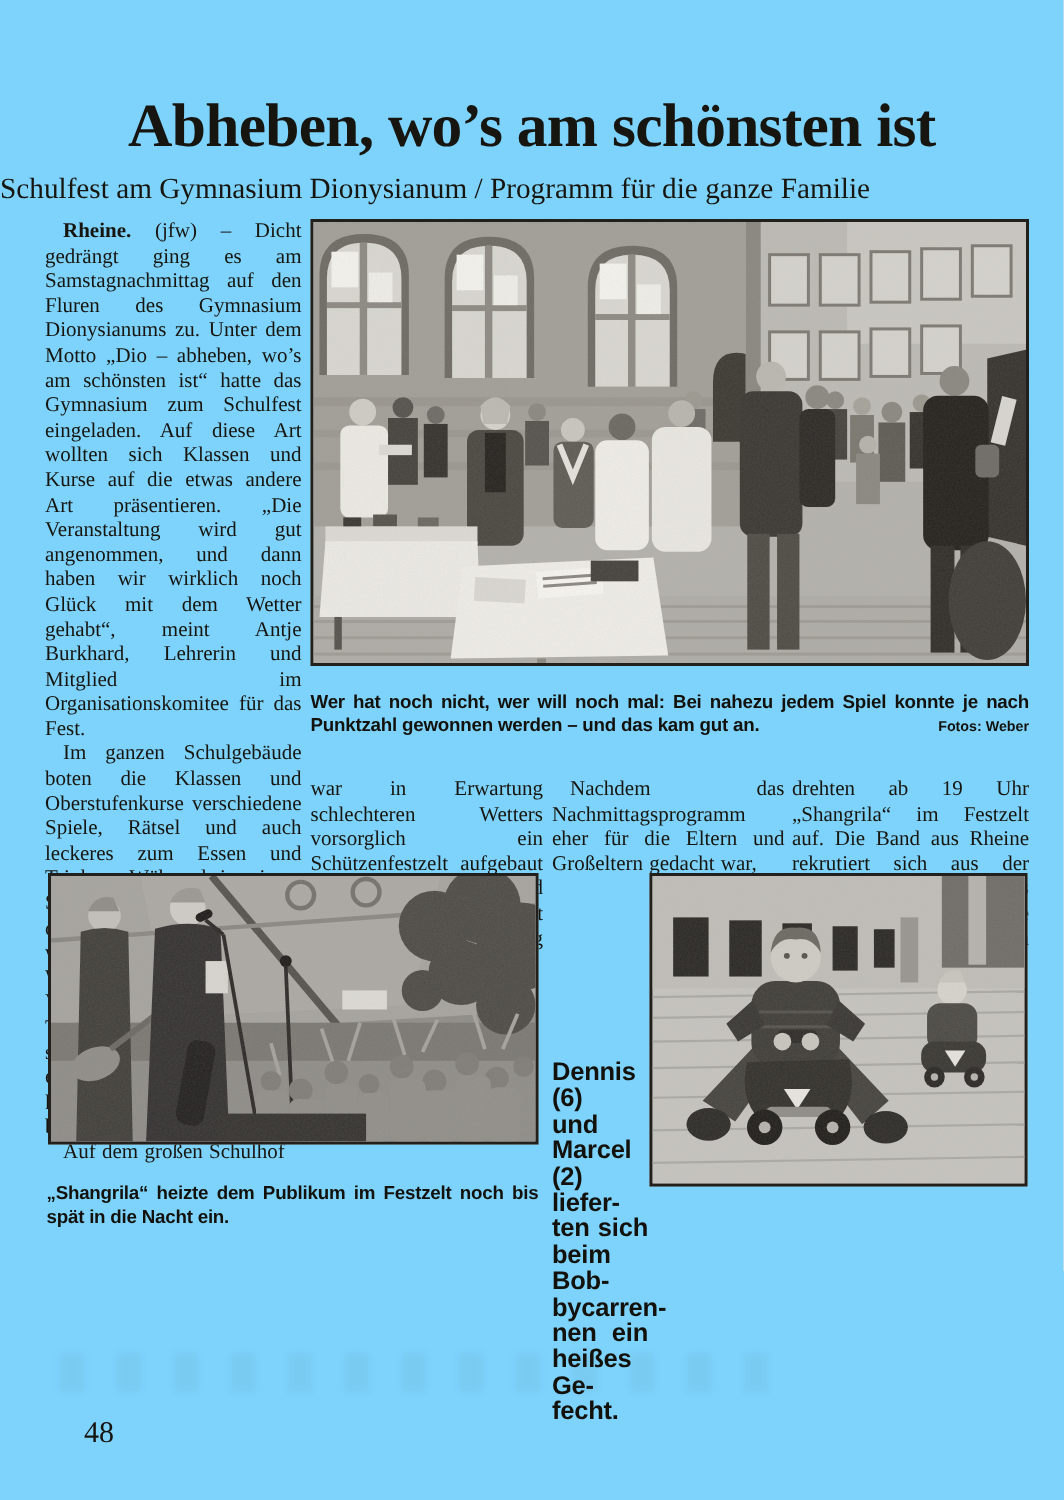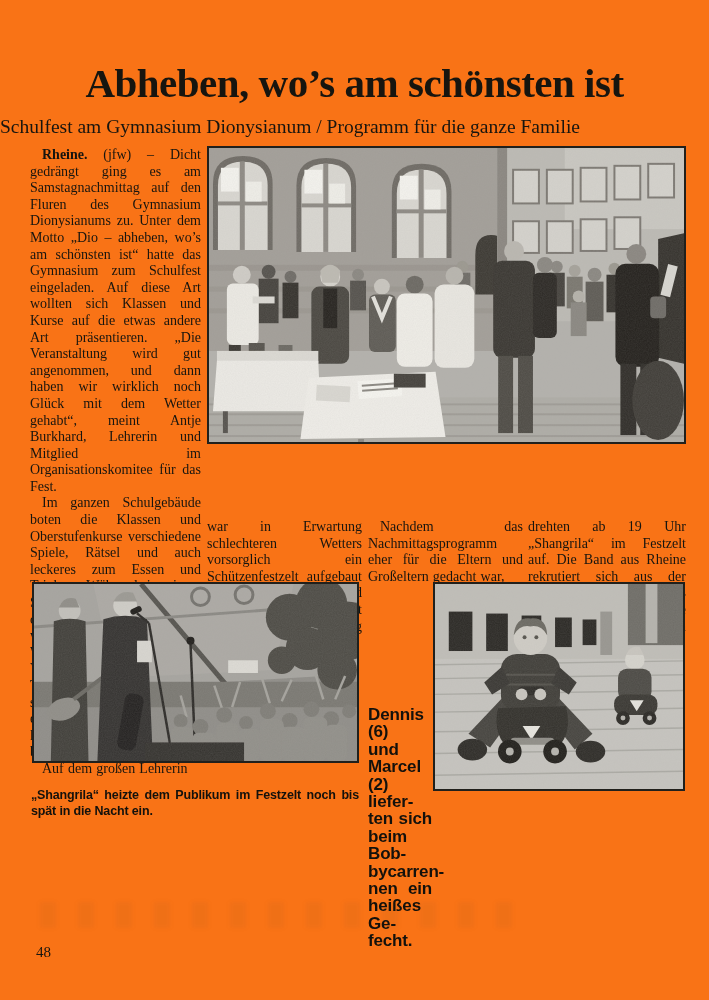--- a/index.html
+++ b/index.html
@@ -1,18 +1,18 @@
 <!DOCTYPE html>
 <html lang="de"><head>
 <meta charset="utf-8">
 <style>
   html,body { margin:0; padding:0; background:#e8e6e2; }
   .page {
     position:relative; width:709px; height:1000px; margin:0 auto;
-    background:#f97316; overflow:hidden; color:#17150f;
+    background:#7dd3fc; overflow:hidden; color:#17150f;
     font-family:"Liberation Serif","DejaVu Serif",serif;
   }
   .headline {
     position:absolute; left:0; right:0; top:62px; margin:0;
     text-align:center; font-weight:700; font-size:41px; line-height:1.05;
     letter-spacing:-0.5px; font-family:"Liberation Serif","DejaVu Serif",serif;
   }
   .subhead {
     position:absolute; left:0; right:0; top:116px; margin:0;
     text-align:left; font-weight:400; font-size:19.5px;
@@ -46,39 +46,39 @@
     white-space:pre-line; text-align:justify; text-align-last:justify;
   }
   .credit {
     position:absolute; right:0; top:16px; font-size:9.5px; letter-spacing:0;
     font-weight:700;
   }
   .date-stamp {
     position:absolute; left:207px; top:474px; width:482px; text-align:right;
     font-size:20px; line-height:1.1; font-weight:400;
   }
-  .page-number { position:absolute; left:36px; top:944px; font-size:15px; }
+  .page-number { position:absolute; left:56px; top:944px; font-size:20px; }
   .scan-smudge {
     position:absolute; left:40px; top:902px; width:480px; height:26px;
     background:repeating-linear-gradient(90deg, rgba(60,58,52,0.05) 0 16px, rgba(0,0,0,0) 16px 38px);
     filter:blur(2px); pointer-events:none;
   }
 </style>
 </head>
 <body>
 
 <div class="page">
 
   <h1 class="headline">Abheben, wo’s am schönsten ist</h1>
   <h2 class="subhead">Schulfest am Gymnasium Dionysianum / Programm für die ganze Familie</h2>
 
   <div class="bodycol col-left">
     <p class="ind"><span class="lead">Rheine.</span><span> (jfw) – Dicht gedrängt ging es am Samstagnachmittag auf den Fluren des Gymnasium Dionysianums zu. Unter dem Motto „Dio – abheben, wo’s am schönsten ist“ hatte das Gymnasium zum Schulfest eingeladen. Auf diese Art wollten sich Klassen und Kurse auf die etwas andere Art präsentieren. „Die Veranstaltung wird gut angenommen, und dann haben wir wirklich noch Glück mit dem Wetter gehabt“, meint Antje Burkhard, Lehrerin und Mitglied im Organisationskomitee für das Fest.</span></p>
     <p class="ind">Im ganzen Schulgebäude boten die Klassen und Oberstufenkurse verschiedene Spiele, Rätsel und auch leckeres zum Essen und Trinken. Während in einem Stockwerk Ballone rasiert oder bemalt werden konnten, wurde in anderen Klassen das Wissen über Europa getestet. Vor der Geisterbahn in der Tiefgarage der Schule staute sich das Publikum erwartungsvoll, auch wenn keine spitzen Angstschreie bis nach draußen drangen.</p>
-    <p class="ind">Auf dem großen Lehrerin</p>
+    <p class="ind">Auf dem großen Schulhof</p>
   </div>
 
   <figure class="main-photo">
     <svg viewBox="0 0 478 297" preserveAspectRatio="none" aria-hidden="true">
       <defs>
         <filter id="g1">
             <feTurbulence type="fractalNoise" baseFrequency="0.9" numOctaves="2"></feTurbulence>
             <feColorMatrix type="matrix" values="0 0 0 0 0.45  0 0 0 0 0.44  0 0 0 0 0.42  0 0 0 0.28 0"></feColorMatrix>
           </filter>
         <g id="archw">
@@ -182,20 +182,21 @@
       <rect x="150" y="234" width="44" height="18" fill="#f6f5f0" transform="rotate(-4 172 243)"></rect>
       <rect x="154" y="238" width="36" height="2" fill="#8a8781" transform="rotate(-4 172 243)"></rect>
       <rect x="154" y="243" width="36" height="2" fill="#8a8781" transform="rotate(-4 172 243)"></rect>
       <rect x="186" y="228" width="32" height="14" fill="#44413c"></rect>
       <rect x="108" y="240" width="34" height="16" fill="#d9d7d1" transform="rotate(3 125 248)"></rect>
       <rect x="150" y="294" width="6" height="3" fill="#8a8781"></rect>
       <rect width="478" height="297" filter="url(#g1)" opacity="0.55"></rect>
     </svg>
   </figure>
 
+  <p class="caption main-caption"><span>Wer hat noch nicht, wer will noch mal: Bei nahezu jedem Spiel konnte je nach Punktzahl gewonnen werden – und das kam gut an.</span><span class="credit">Fotos: Weber</span></p>
 
 
   <div class="bodycol col-a">
     <p>war in Erwartung schlechteren Wetters vorsorglich ein Schützenfestzelt aufgebaut worden: „Heut Abend wollen wir im Zelt mit allen noch einmal richtig feiern, und da</p>
   </div>
   <div class="bodycol col-b">
     <p class="ind">Nachdem das Nachmittagsprogramm eher für die Eltern und Großeltern gedacht war,</p>
   </div>
   <div class="bodycol col-c">
     <p>drehten ab 19 Uhr „Shangrila“ im Festzelt auf. Die Band aus Rheine rekrutiert sich aus der Oberstufe des Dionysianums und heizte dem Publikum noch bis in die Nacht ein.</p>

